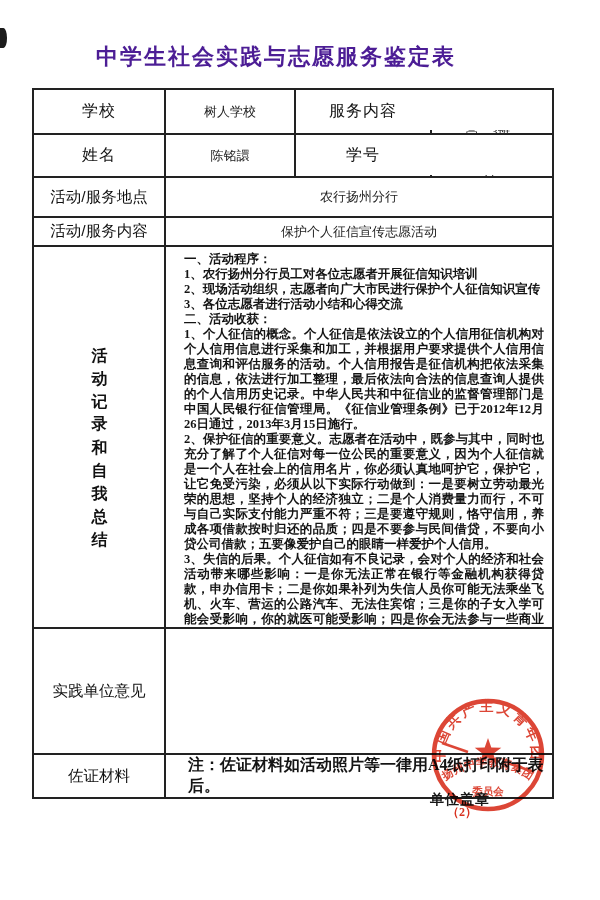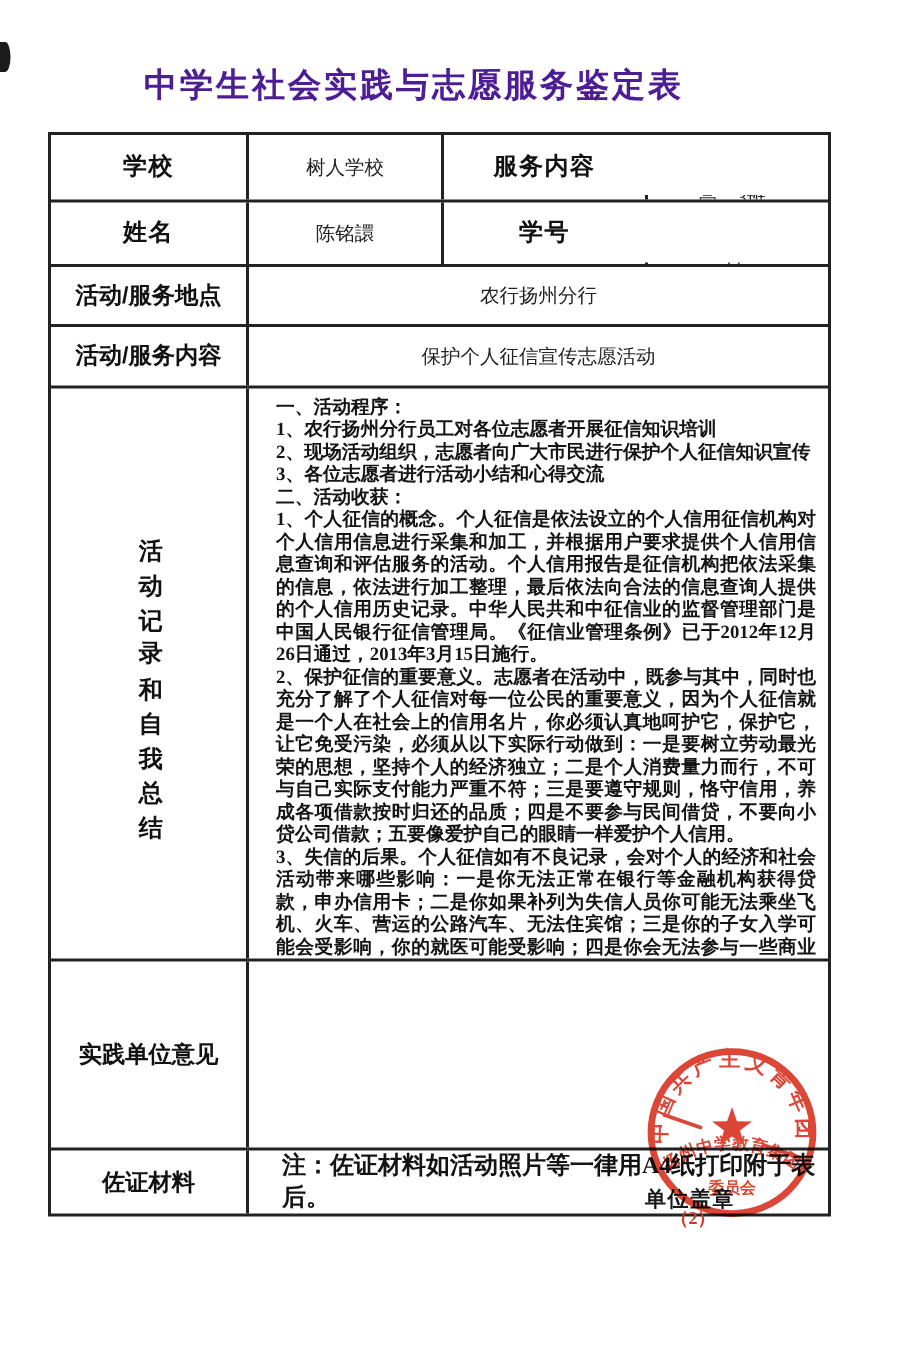--- a/index.html
+++ b/index.html
@@ -23,27 +23,27 @@
   }
   .row{display:flex;box-sizing:border-box;}
   .row + .row{border-top:2px solid #222;}
   .cell{box-sizing:border-box;display:flex;align-items:center;justify-content:center;
         text-align:center;overflow:hidden;}
   .cell.bl{border-left:2px solid #222;}
   .w1{width:130px;} .w2{width:130px;} .w3{width:136px;} .w4{width:114px;margin-top:40px;}
   .wv{width:388px;}
   .lab{
     font-family:"Liberation Sans","DejaVu Sans",sans-serif;
-    font-weight:bold;font-size:16px;color:#111;letter-spacing:1px;
+    font-weight:normal;font-size:16px;color:#111;letter-spacing:1px;
   }
   .lab.small{font-size:15.5px;letter-spacing:0;}
   .val{font-size:13px;color:#222;}
   .r-info{height:43px;}
   .r-line{height:40px;}
-  .r-line5{height:41px;}
+  .r-line5{height:29px;}
   .r-record{height:382px;}
   .r-opinion{height:126px;}
   .r-evidence{height:44px;}
   .vertical-label{
     writing-mode:vertical-rl;text-orientation:upright;
     font-family:"Liberation Sans","DejaVu Sans",sans-serif;
     font-weight:bold;font-size:16px;letter-spacing:23px;color:#111;
   }
   .record-text{
     width:388px;box-sizing:border-box;padding:5px 8px 4px 18px;

